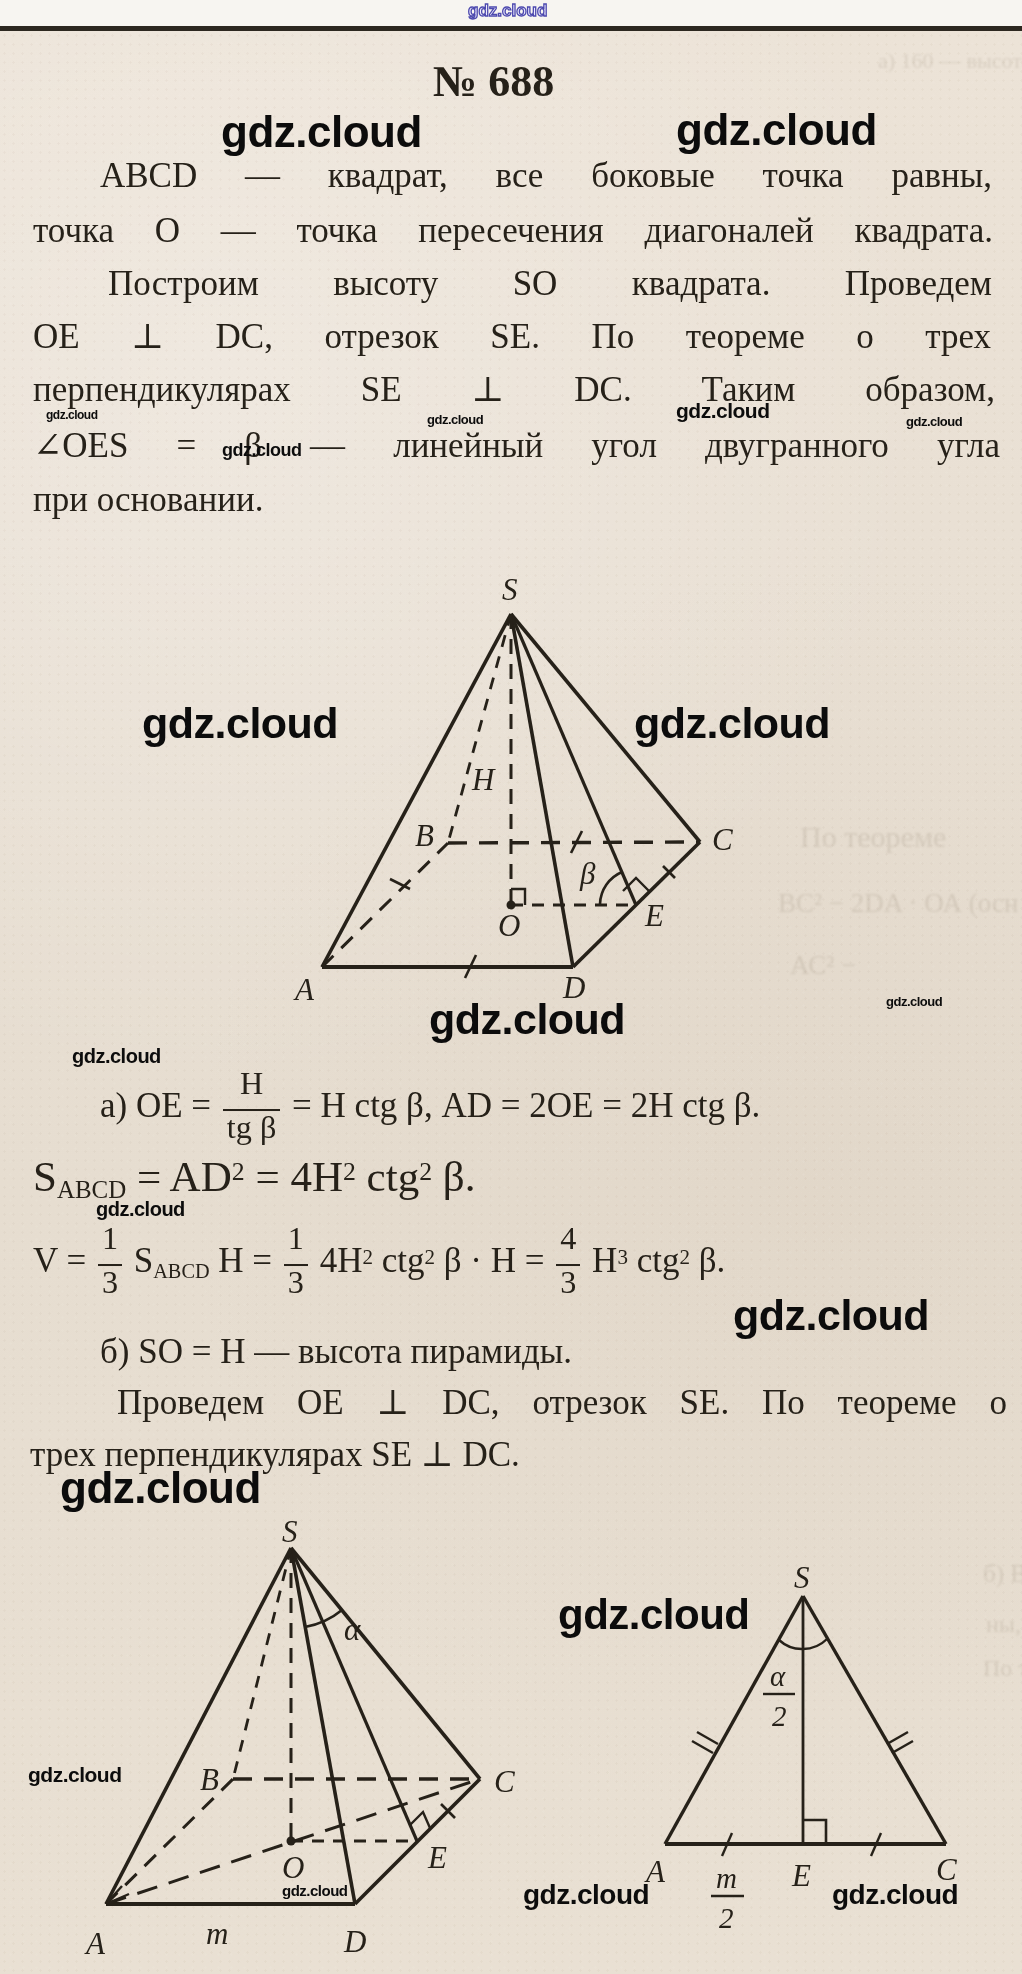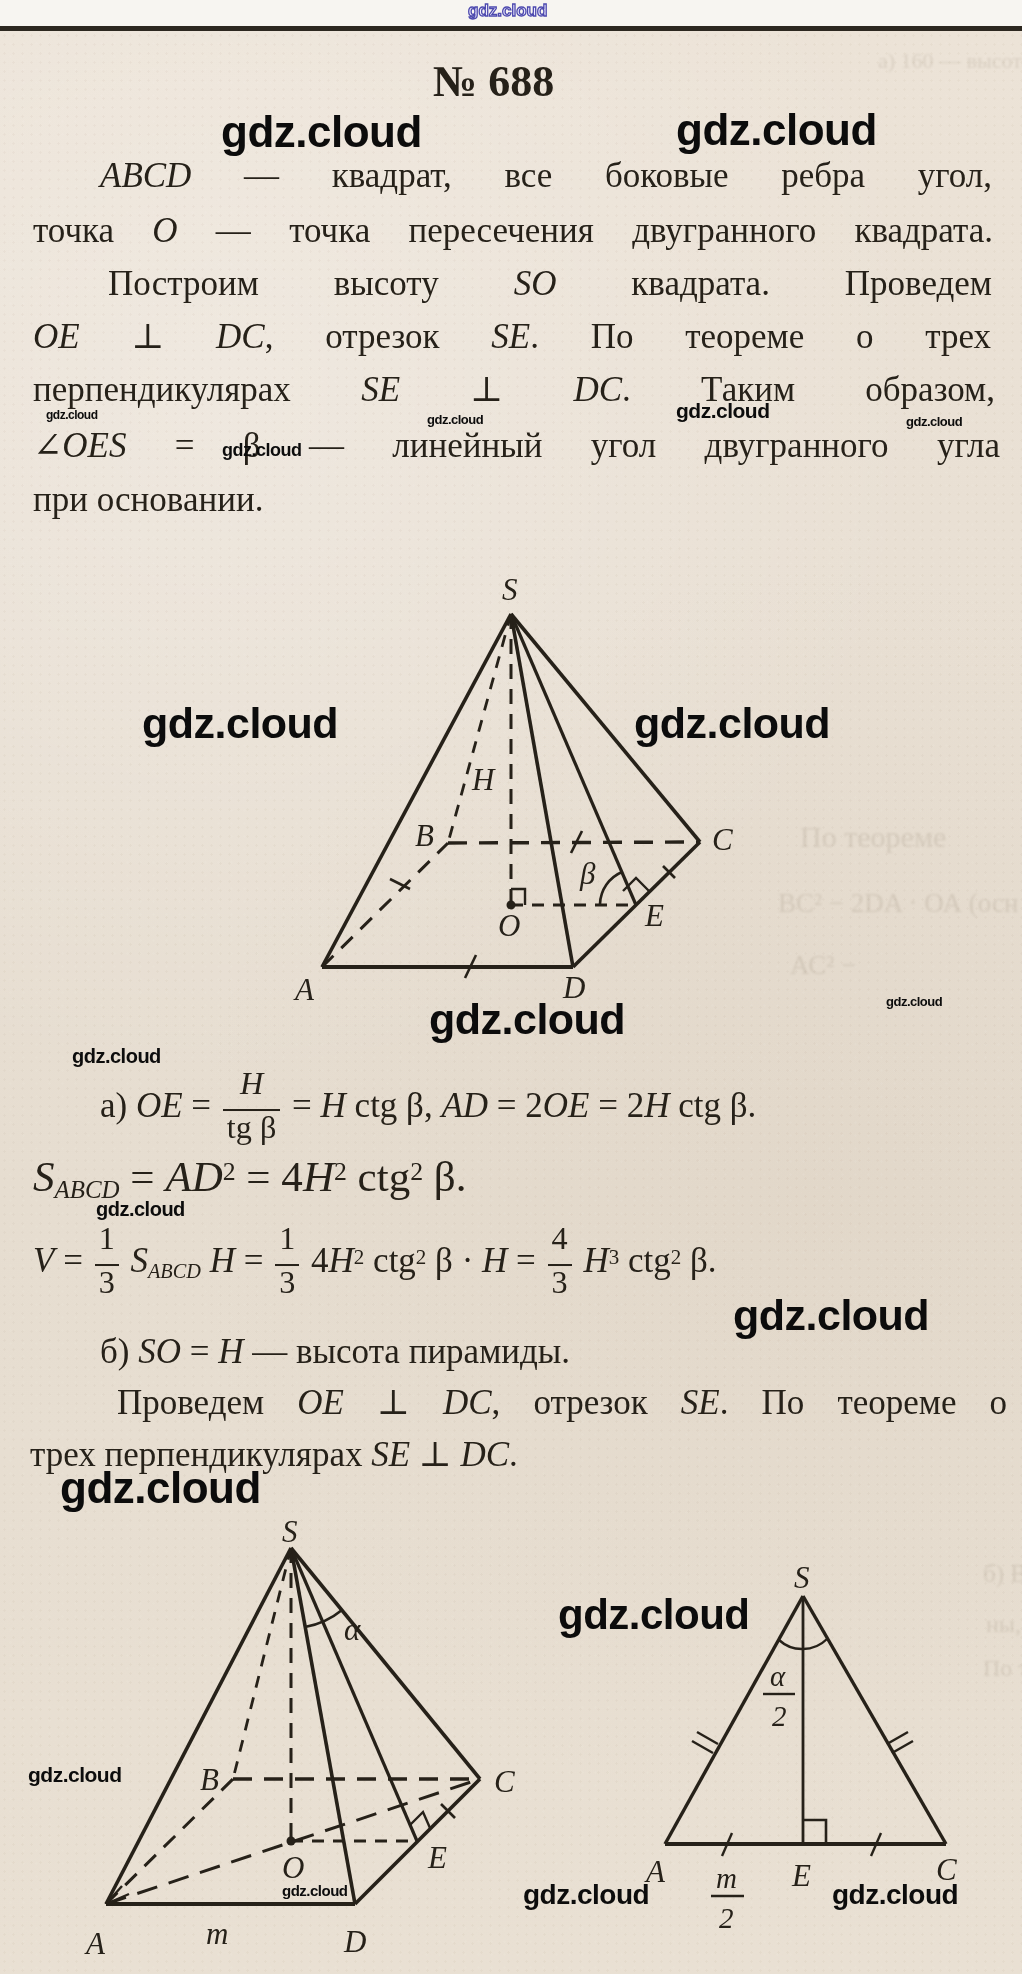--- a/index.html
+++ b/index.html
@@ -16,21 +16,21 @@
       background-size:9px 9px,13px 13px;background-position:0 0,4px 6px;}
   #rule{position:absolute;left:0;top:26px;width:1022px;height:5px;background:#2d2820}
   .wm{position:absolute;font-family:"Liberation Sans","DejaVu Sans",sans-serif;font-weight:700;
       color:#0c0c0c;letter-spacing:-.5px;white-space:pre;z-index:6;line-height:1}
   .wm.outline{color:#efedff;-webkit-text-stroke:1.3px #4d49ae;font-weight:800;letter-spacing:0}
   .tline{position:absolute;color:#262119;white-space:pre;transform:translateY(-50%);
          z-index:3;line-height:1.18}
   .tline.j{white-space:normal;text-align:justify;text-align-last:justify;word-spacing:2px}
   .tline.fx{display:flex;align-items:center}
   .tline.b{font-weight:700}
-  .it{font-style:italic}
+  .it{}
   .sp{font-size:60%;position:relative;top:-0.42em;letter-spacing:0}
   .sb{font-size:58%;position:relative;top:0.28em;letter-spacing:0}
   .frac{display:inline-flex;flex-direction:column;align-items:center;font-size:.92em;
         line-height:1.04;margin:0 3px;text-align:center}
   .frac .den{border-top:2.4px solid #262119;padding:0 4px;margin-top:9px}
   .fsvg{position:absolute;z-index:2;overflow:visible}
   .gh{position:absolute;color:#6e5f4a;opacity:.15;filter:blur(1.3px);white-space:pre;z-index:1;
       font-family:"Liberation Serif","DejaVu Serif",serif}
 </style>
 </head>
@@ -128,22 +128,22 @@
       <text x="792" y="1886" fill="#262119" font-size="31" font-style="italic" font-family="&quot;Liberation Serif&quot;,&quot;DejaVu Serif&quot;,serif">E</text>
       <text x="936" y="1880" fill="#262119" font-size="31" font-style="italic" font-family="&quot;Liberation Serif&quot;,&quot;DejaVu Serif&quot;,serif">C</text>
       <text x="770" y="1686" fill="#262119" font-size="29" font-style="italic" font-family="&quot;Liberation Serif&quot;,&quot;DejaVu Serif&quot;,serif">α</text>
       <text x="772" y="1726" fill="#262119" font-size="29" font-style="italic" font-family="&quot;Liberation Serif&quot;,&quot;DejaVu Serif&quot;,serif">2</text>
       <text x="716" y="1888" fill="#262119" font-size="29" font-style="italic" font-family="&quot;Liberation Serif&quot;,&quot;DejaVu Serif&quot;,serif">m</text>
       <text x="719" y="1928" fill="#262119" font-size="29" font-style="italic" font-family="&quot;Liberation Serif&quot;,&quot;DejaVu Serif&quot;,serif">2</text>
     </svg>
   </div>
 <div id="text-layer">
     <div class="tline b" style="left: 433px; top: 82px; font-size: 44px;"><span class="">№ 688</span></div>
-    <div class="tline j" style="left: 100px; top: 176px; font-size: 35px; width: 892px;"><span class="it">ABCD</span><span class=""> — квадрат, все боковые ребра угол,</span></div>
-    <div class="tline j" style="left: 33px; top: 231px; font-size: 35px; width: 960px;"><span class="">точка </span><span class="it">О</span><span class=""> — точка пересечения двугранного квадрата.</span></div>
+    <div class="tline j" style="left: 100px; top: 176px; font-size: 35px; width: 892px;"><span class="it">ABCD</span><span class=""> — квадрат, все боковые точка равны,</span></div>
+    <div class="tline j" style="left: 33px; top: 231px; font-size: 35px; width: 960px;"><span class="">точка </span><span class="it">О</span><span class=""> — точка пересечения диагоналей квадрата.</span></div>
     <div class="tline j" style="left: 108px; top: 284px; font-size: 35px; width: 884px;"><span class="">Построим высоту </span><span class="it">SO</span><span class=""> квадрата. Проведем</span></div>
     <div class="tline j" style="left: 33px; top: 337px; font-size: 35px; width: 958px;"><span class="it">OE</span><span class=""> ⊥ </span><span class="it">DC</span><span class="">, отрезок </span><span class="it">SE</span><span class="">. По теореме о трех</span></div>
     <div class="tline j" style="left: 33px; top: 390px; font-size: 35px; width: 962px;"><span class="">перпендикулярах </span><span class="it">SE</span><span class=""> ⊥ </span><span class="it">DC</span><span class="">. Таким образом,</span></div>
     <div class="tline j" style="left: 33px; top: 446px; font-size: 35px; width: 967px;"><span class="">∠</span><span class="it">OES</span><span class=""> = β — линейный угол двугранного угла</span></div>
     <div class="tline" style="left: 33px; top: 500px; font-size: 35px;"><span class="">при основании.</span></div>
     <div class="tline fx" style="left: 100px; top: 1106px; font-size: 35px;"><span style="white-space: pre;"><span class="">а) </span><span class="it">OE</span><span class=""> = </span></span><span class="frac"><span class="num"><span class="it">H</span></span><span class="den"><span class="">tg β</span></span></span><span style="white-space: pre;"><span class=""> = </span><span class="it">H</span><span class=""> ctg β, </span><span class="it">AD</span><span class=""> = 2</span><span class="it">OE</span><span class=""> = 2</span><span class="it">H</span><span class=""> ctg β.</span></span></div>
     <div class="tline" style="left: 33px; top: 1177px; font-size: 43px;"><span class="it">S</span><span class="it sb">ABCD</span><span class=""> = </span><span class="it">AD</span><span class="sp">2</span><span class=""> = 4</span><span class="it">H</span><span class="sp">2</span><span class=""> ctg</span><span class="sp">2</span><span class=""> β.</span></div>
     <div class="tline fx" style="left: 33px; top: 1261px; font-size: 35px;"><span style="white-space: pre;"><span class="it">V</span><span class=""> = </span></span><span class="frac"><span class="num"><span class="">1</span></span><span class="den"><span class="">3</span></span></span><span style="white-space: pre;"><span class=""> </span><span class="it">S</span><span class="it sb">ABCD</span><span class=""> </span><span class="it">H</span><span class=""> = </span></span><span class="frac"><span class="num"><span class="">1</span></span><span class="den"><span class="">3</span></span></span><span style="white-space: pre;"><span class=""> 4</span><span class="it">H</span><span class="sp">2</span><span class=""> ctg</span><span class="sp">2</span><span class=""> β · </span><span class="it">H</span><span class=""> = </span></span><span class="frac"><span class="num"><span class="">4</span></span><span class="den"><span class="">3</span></span></span><span style="white-space: pre;"><span class=""> </span><span class="it">H</span><span class="sp">3</span><span class=""> ctg</span><span class="sp">2</span><span class=""> β.</span></span></div>
     <div class="tline" style="left: 100px; top: 1352px; font-size: 35px;"><span class="">б) </span><span class="it">SO</span><span class=""> = </span><span class="it">H</span><span class=""> — высота пирамиды.</span></div>
     <div class="tline j" style="left: 105px; top: 1403px; font-size: 35px; width: 890px; margin-left: 12px;"><span class="">Проведем </span><span class="it">OE</span><span class=""> ⊥ </span><span class="it">DC</span><span class="">, отрезок </span><span class="it">SE</span><span class="">. По теореме о</span></div>

